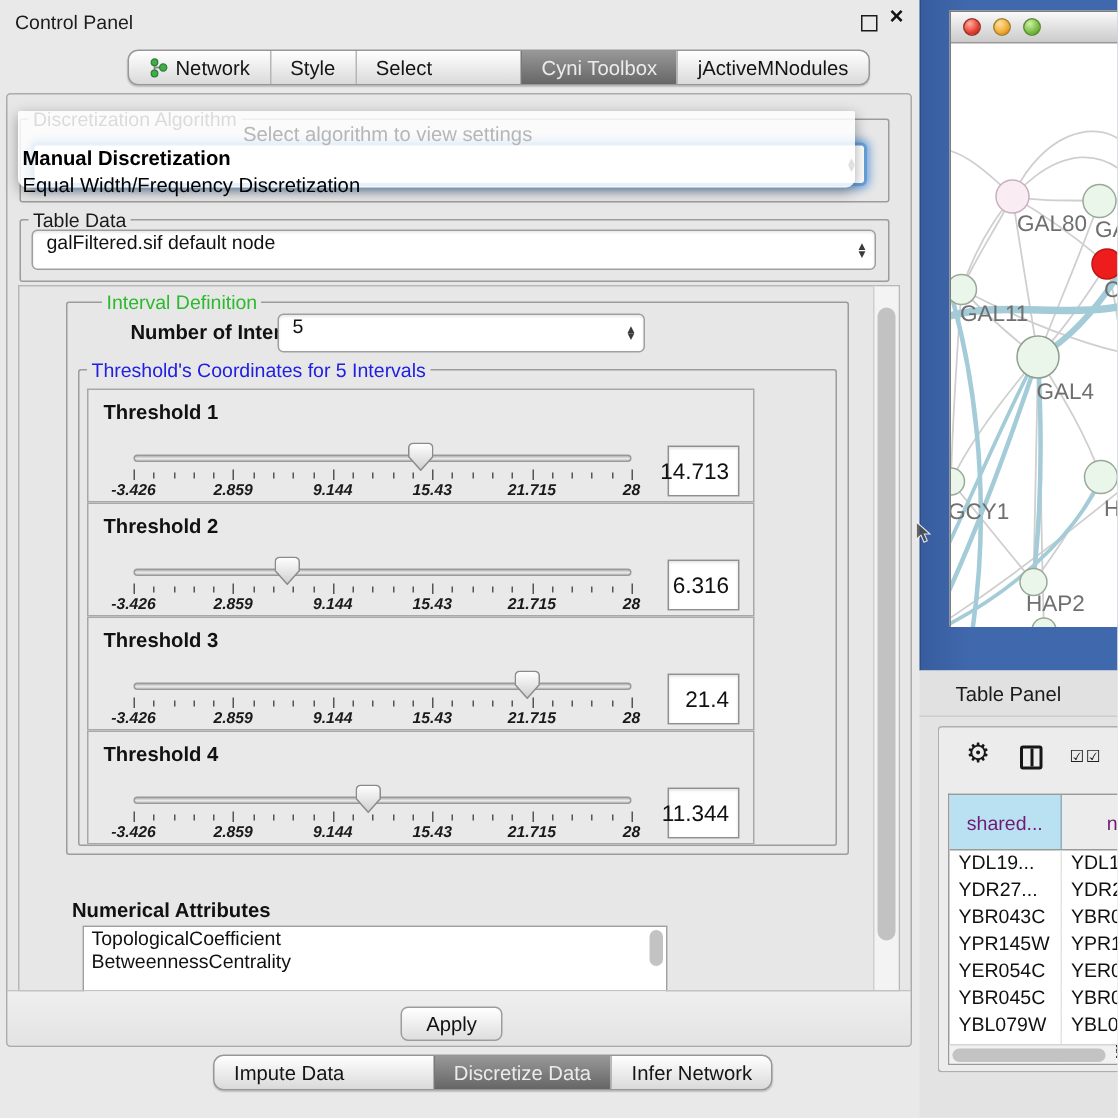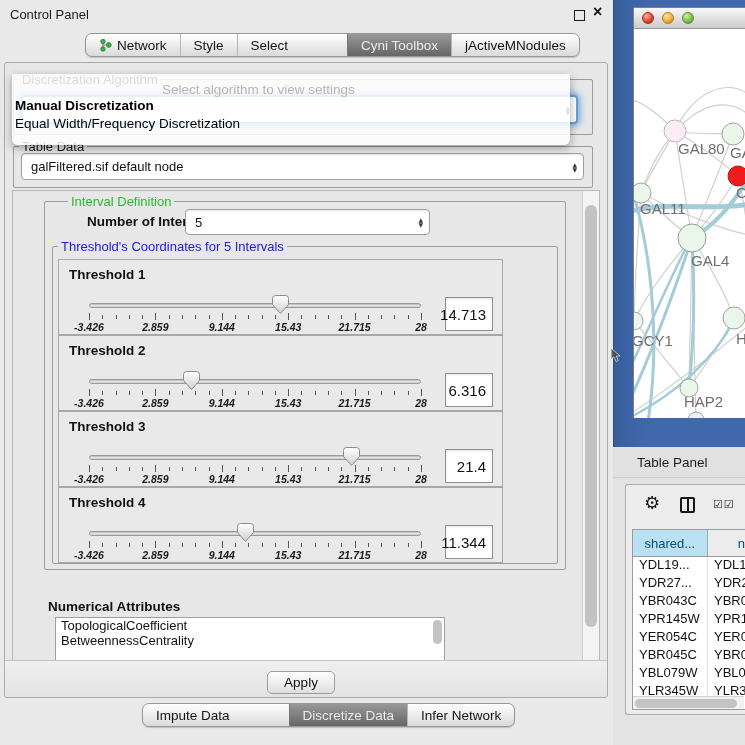--- a/index.html
+++ b/index.html
@@ -34,29 +34,29 @@
 
   
   .group { position:absolute; border:1px solid #9c9c9c; border-radius:2px; }
   .group-title { position:absolute; top:-8px; left:5px; font-size:13px; padding:0 3px; background:#e7e7e7; white-space:nowrap; }
   .t-green { color:#2db92d;margin-left:18px; }
   .t-blue  { color:#2020e0; }
   .t-dark  { color:#1a1a1a; }
 
   
   .combo { position:absolute; background:#fff; border:1px solid #9f9f9f; border-radius:4px;
-    font-size:13px; color:#111; display:flex; align-items:center; padding:0 20px 0 9px;
+    font-size:13px; color:#111; display:flex; padding:0 20px 0 9px;
     box-shadow:inset 0 1px 2px rgba(0,0,0,0.10); white-space:nowrap; overflow:hidden; }
   .combo .arrows { position:absolute; right:6px; top:50%; transform:translateY(-50%);
     display:flex; flex-direction:column; align-items:center; font-family:"DejaVu Sans",sans-serif;
     font-size:6px; line-height:5px; color:#3a3a3a; }
   .combo.focused { border:2px solid #64a0d8; box-shadow:0 0 6px 2px rgba(100,155,218,0.85); }
 
   
-  .algo-popup { position:absolute; left:12px; top:74px; width:558px; height:71px;
+  .algo-popup { position:absolute; left:12px; top:74px; width:558px; height:51px;
     background:rgba(255,255,255,0.84); border-radius:1px 1px 6px 6px;
     box-shadow:0 3px 9px rgba(0,0,0,0.35); z-index:5; }
   .popup-placeholder { position:absolute; left:150px; top:8px; font-size:13.5px; color:#b6b6b6; }
   .popup-opt0 { position:absolute; left:3px; top:24px; font-size:13.5px; font-weight:bold; color:#000; }
   .popup-opt1 { position:absolute; left:3px; top:42px; font-size:13.5px; color:#000; }
 
   
   .scrollpane { position:absolute; left:12px; top:190px; width:588px; height:471px;
     border:1px solid #b8b8b8; background:#e7e7e7; }
   .vscrollbar { position:absolute; left:582px; top:191px; width:17px; height:469px;
@@ -112,21 +112,21 @@
   .tp-body { position:absolute; left:613px; top:478px; width:132px; height:267px; background:#e3e3e3; }
   .tp-inner { position:absolute; left:625px; top:484px; width:121px; height:231px; background:#ececec;
     border:1px solid #aeaeae; border-right:none; border-radius:3px 0 0 3px; }
   .gear-ic { position:absolute; left:644px; top:493px; font-family:"DejaVu Sans",sans-serif; font-size:18px; color:#161616; line-height:20px; }
   .cols-ic { position:absolute; left:680px; top:497px; width:15px; height:16px; border:2px solid #161616; border-radius:2px; }
   .cols-ic::after { content:""; position:absolute; left:4.5px; top:0; width:2px; height:12px; background:#161616; }
   .checks-ic { position:absolute; left:713px; top:498px; font-family:"DejaVu Sans",sans-serif; font-size:11px; color:#222; letter-spacing:1px; }
 
   .tp-table { position:absolute; left:632px; top:529px; width:113px; height:181px; background:#fff;
     border:1px solid #9a9a9a; border-right:none; overflow:hidden; }
-  .thead { display:flex; height:27px; border-bottom:1px solid #9a9a9a; font-size:13px; color:#0c4a6e; }
+  .thead { display:flex; height:37px; border-bottom:1px solid #9a9a9a; font-size:13px; color:#701a75; }
   .hc1 { width:75px; background:#b9e1f1; border-right:1px solid #95aeb8; display:flex; align-items:center; justify-content:center; }
   .hc2 { flex:1; background:#ececec; display:flex; align-items:center; padding-left:30px; }
   .trow { display:flex; height:18px; font-size:13px; color:#111; }
   .tcell { overflow:hidden; white-space:nowrap; }
   .tcell.c1 { width:75px; padding-left:6px; border-right:1px solid #e3e3e3; }
   .tcell.c2 { flex:1; padding-left:6px; }
   .hscrollbar { position:absolute; left:633px; top:696px; width:111px; height:13px; background:#f1f1f1; border-top:1px solid #d5d5d5; }
   .hthumb { position:absolute; left:2px; top:1.5px; width:102px; height:9px; background:#c3c3c3; border-radius:5px; }
 
   .cursor-arrow { position:absolute; left:611px; top:348px; z-index:20; opacity:0.85; }

